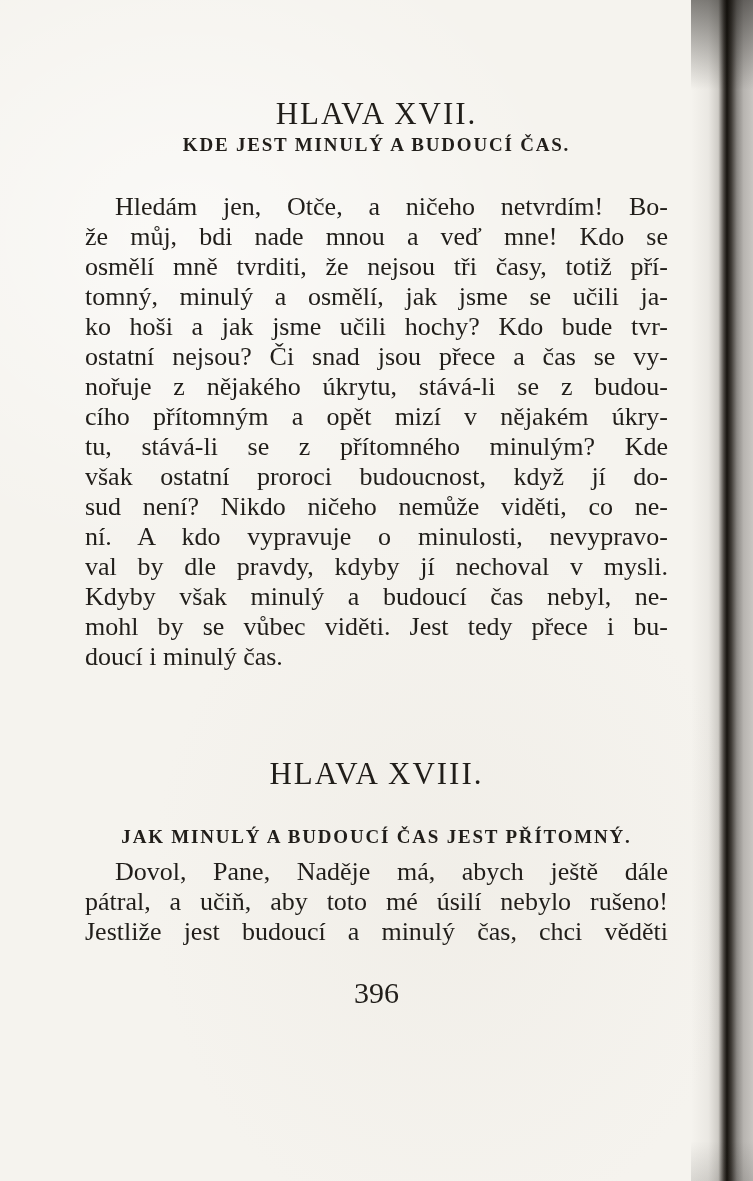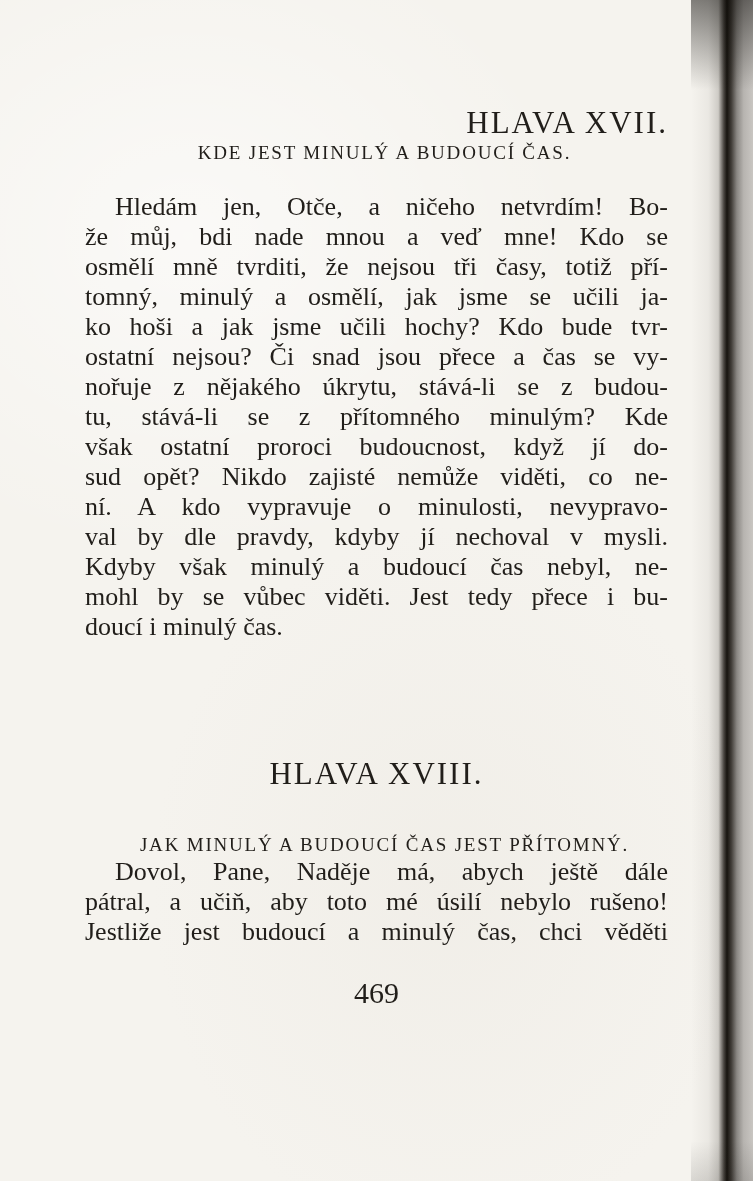--- a/index.html
+++ b/index.html
@@ -28,42 +28,42 @@
     font-size: 31px;
     font-weight: normal;
     letter-spacing: 2px;
     line-height: 1;
     white-space: nowrap;
   }
   .subtitle {
     position: absolute;
     left: 85px;
     width: 583px;
-    margin: 8px;
+    margin: 0;
     text-align: center;
     font-size: 19px;
-    font-weight: normal;
+    font-weight: bold;
     letter-spacing: 1.8px;
     line-height: 1;
     white-space: nowrap;
   }
   .para {
     position: absolute;
     left: 85px;
     width: 583px;
     font-size: 26px;
     line-height: 30px;
   }
   .line {
     text-align: justify;
     text-align-last: justify;
   }
   .line.first { text-indent: 30px; }
   .line.last-flush { text-align-last: left; }
-  #h17 { top: 107px; text-align: right; }
+  #h17 { top: 98px; }
   #s17 { top: 135px; }
   #p17 { top: 192px; }
   #h18 { top: 758px; }
   #s18 { top: 827px; }
   #p18 { top: 857px; }
   .pagenum {
     position: absolute;
     left: 85px;
     width: 583px;
     top: 978px;
@@ -114,38 +114,39 @@
     <h1 class="heading" id="h17">HLAVA XVII.</h1>
     <h2 class="subtitle" id="s17">KDE JEST MINULÝ A BUDOUCÍ ČAS.</h2>
     <div class="para" id="p17">
         <div class="line first">Hledám jen, Otče, a ničeho netvrdím! Bo-</div>
         <div class="line">že můj, bdi nade mnou a veď mne! Kdo se</div>
         <div class="line">osmělí mně tvrditi, že nejsou tři časy, totiž pří-</div>
         <div class="line">tomný, minulý a osmělí, jak jsme se učili ja-</div>
         <div class="line">ko hoši a jak jsme učili hochy? Kdo bude tvr-</div>
         <div class="line">ostatní nejsou? Či snad jsou přece a čas se vy-</div>
         <div class="line">nořuje z nějakého úkrytu, stává-li se z budou-</div>
+        <div class="line">cího přítomným a opět mizí v nějakém úkry-</div>
         <div class="line">tu, stává-li se z přítomného minulým? Kde</div>
         <div class="line">však ostatní proroci budoucnost, když jí do-</div>
-        <div class="line">sud opět? Nikdo zajisté nemůže viděti, co ne-</div>
+        <div class="line">sud není? Nikdo ničeho nemůže viděti, co ne-</div>
         <div class="line">ní. A kdo vypravuje o minulosti, nevypravo-</div>
         <div class="line">val by dle pravdy, kdyby jí nechoval v mysli.</div>
         <div class="line">Kdyby však minulý a budoucí čas nebyl, ne-</div>
         <div class="line">mohl by se vůbec viděti. Jest tedy přece i bu-</div>
         <div class="line last-flush">doucí i minulý čas.</div>
       </div>
   </section>
 
   <section>
     <h1 class="heading" id="h18">HLAVA XVIII.</h1>
     <h2 class="subtitle" id="s18">JAK MINULÝ A BUDOUCÍ ČAS JEST PŘÍTOMNÝ.</h2>
     <div class="para" id="p18">
         <div class="line first">Dovol, Pane, Naděje má, abych ještě dále</div>
         <div class="line">pátral, a učiň, aby toto mé úsilí nebylo rušeno!</div>
         <div class="line">Jestliže jest budoucí a minulý čas, chci věděti</div>
       </div>
   </section>
 
-  <div class="pagenum">469</div>
+  <div class="pagenum">396</div>
 
   <div class="gutter"></div>
 
 </div>
 
 </body></html>

